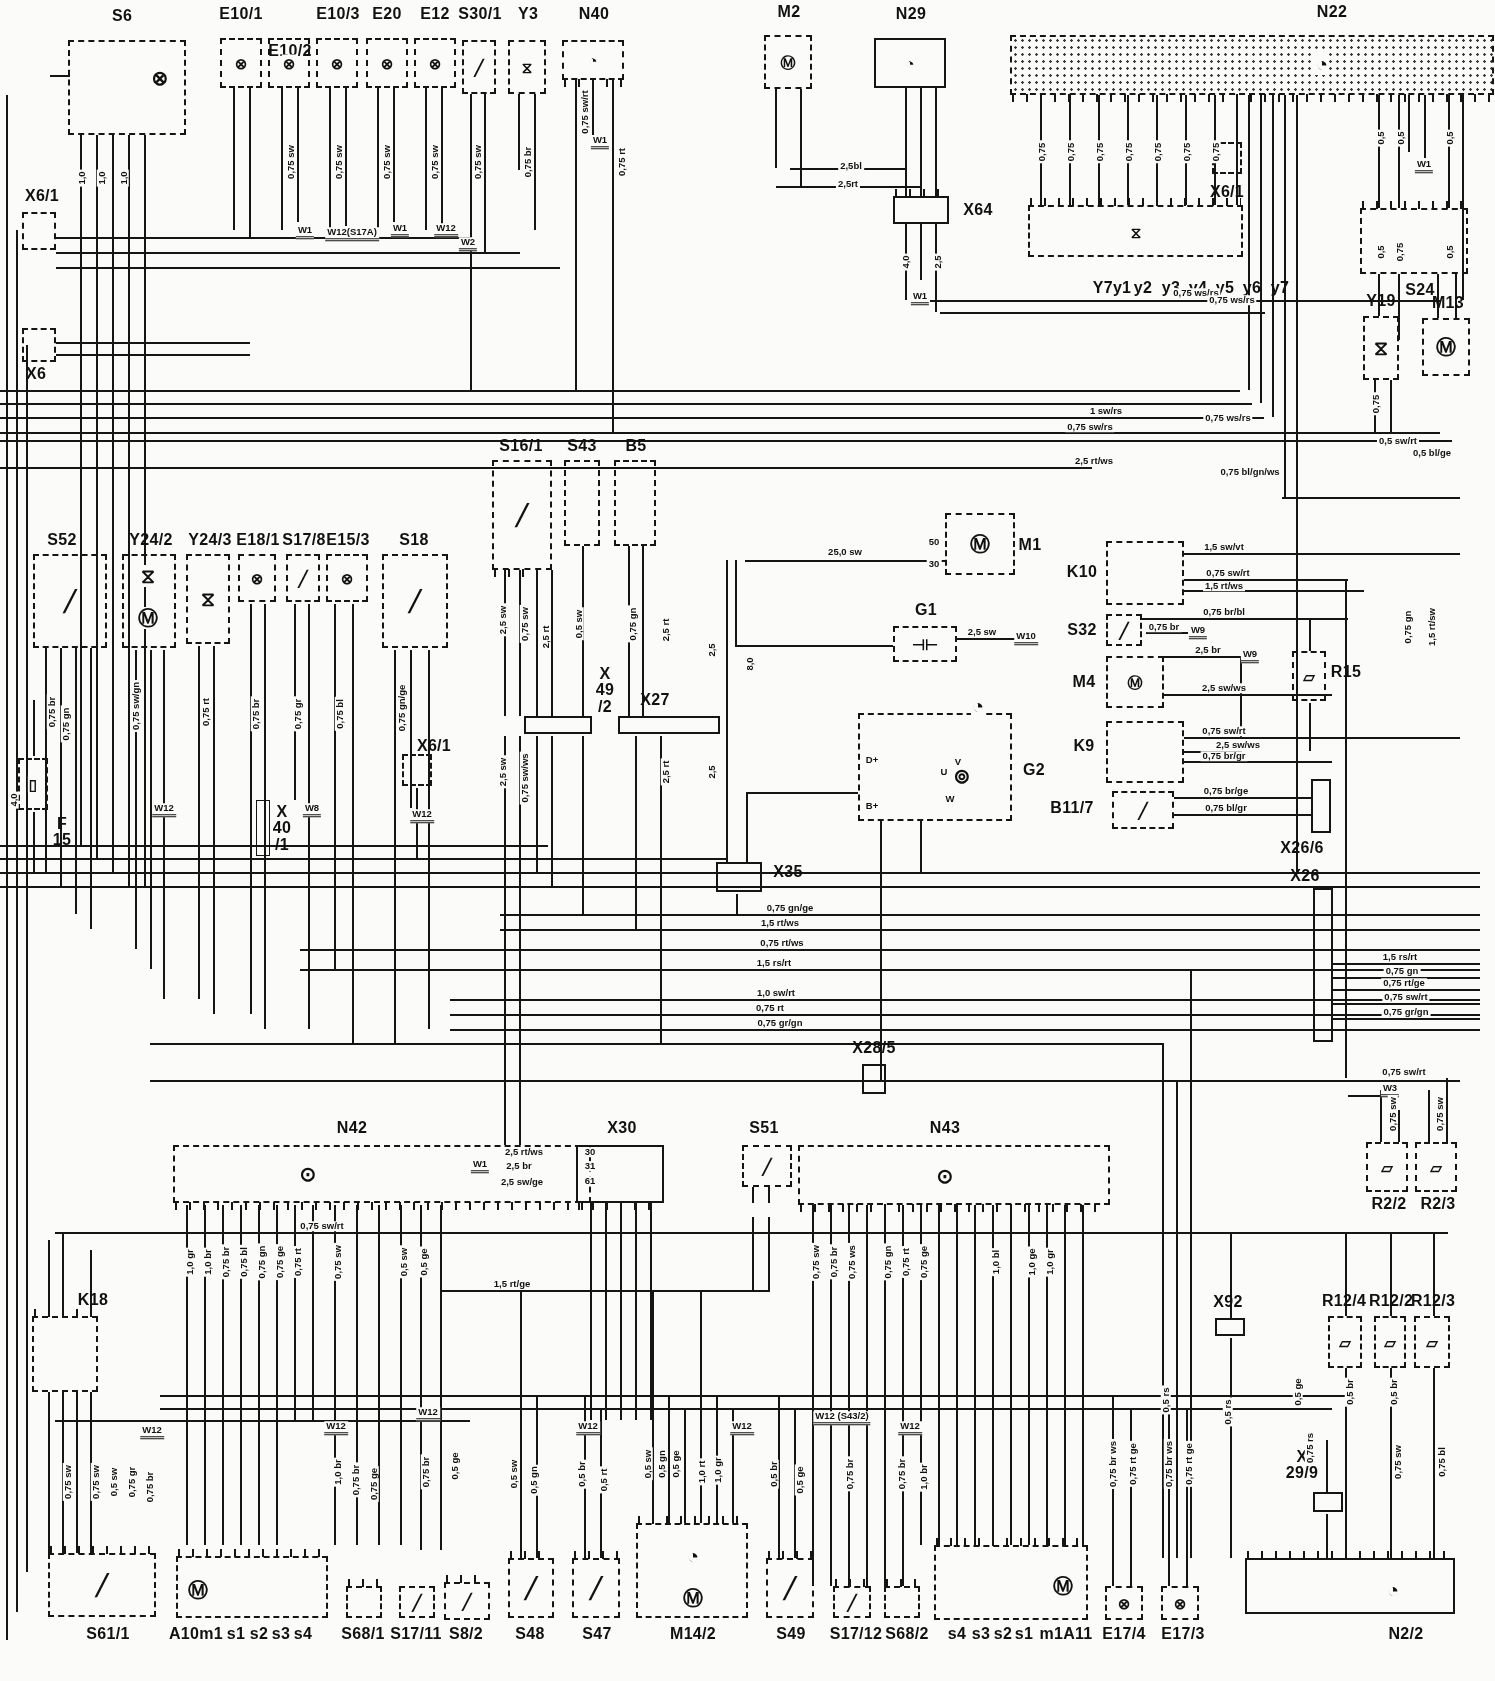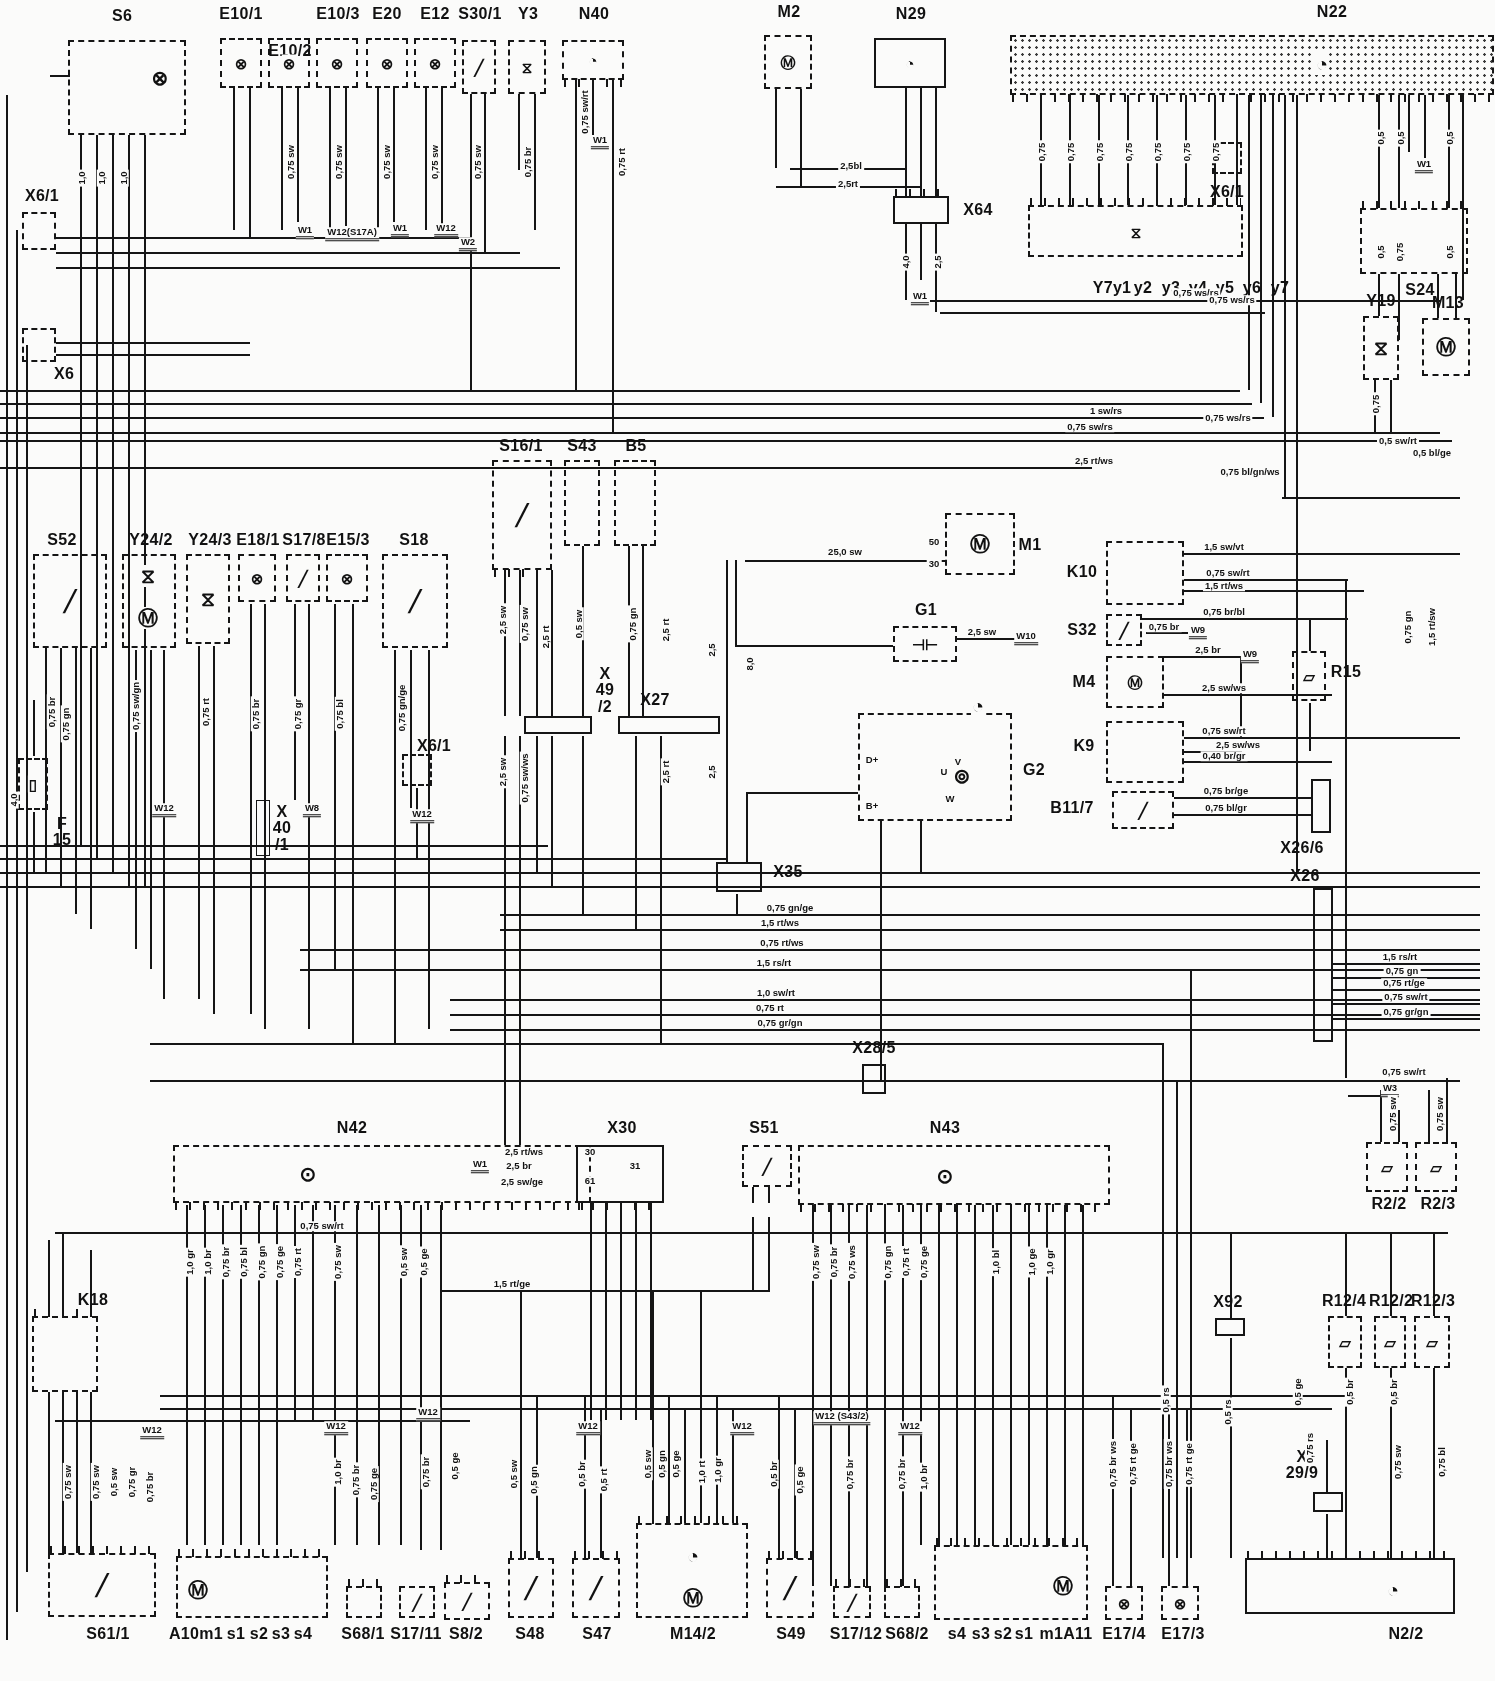--- a/index.html
+++ b/index.html
@@ -315,21 +315,21 @@
     <div class="clabel" style="left: 1420px; top: 290px;">S24</div>
     <div class="comp" style="left: 1363px; top: 316px; width: 36px; height: 64px;"></div>
     <div class="clabel" style="left: 1381px; top: 301px;">Y19</div>
     <div class="glyph" style="left: 1381px; top: 348px;">⧖</div>
     <div class="comp" style="left: 1422px; top: 318px; width: 48px; height: 58px;"></div>
     <div class="clabel" style="left: 1448px; top: 303px;">M13</div>
     <div class="glyph" style="left: 1446px; top: 347px;">Ⓜ</div>
     <div class="comp" style="left: 22px; top: 212px; width: 34px; height: 38px;"></div>
     <div class="clabel" style="left: 42px; top: 196px;">X6/1</div>
     <div class="comp" style="left: 22px; top: 328px; width: 34px; height: 34px;"></div>
-    <div class="clabel" style="left: 44px; top: 374px; padding-left: 40px;">X6</div>
+    <div class="clabel" style="left: 36px; top: 374px;">X6</div>
     <div class="comp" style="left: 33px; top: 554px; width: 74px; height: 94px;"></div>
     <div class="clabel" style="left: 62px; top: 540px;">S52</div>
     <div class="glyph" style="left: 70px; top: 601px;">╱</div>
     <div class="comp" style="left: 122px; top: 554px; width: 54px; height: 94px;"></div>
     <div class="clabel" style="left: 151px; top: 540px;">Y24/2</div>
     <div class="glyph" style="left: 148px; top: 576px;">⧖</div>
     <div class="glyph" style="left: 148px; top: 618px;">Ⓜ</div>
     <div class="comp" style="left: 186px; top: 554px; width: 44px; height: 90px;"></div>
     <div class="clabel" style="left: 210px; top: 540px;">Y24/3</div>
     <div class="glyph" style="left: 208px; top: 599px;">⧖</div>
@@ -577,21 +577,21 @@
     <div class="wl" style="left: 1228px; top: 573px;">0,75 sw/rt</div>
     <div class="wl" style="left: 1224px; top: 586px;">1,5 rt/ws</div>
     <div class="wl" style="left: 1224px; top: 612px;">0,75 br/bl</div>
     <div class="wl" style="left: 1164px; top: 627px;">0,75 br</div>
     <div class="wl g" style="left: 1198px; top: 632px;">W9</div>
     <div class="wl" style="left: 1208px; top: 650px;">2,5 br</div>
     <div class="wl g" style="left: 1250px; top: 656px;">W9</div>
     <div class="wl" style="left: 1224px; top: 688px;">2,5 sw/ws</div>
     <div class="wl" style="left: 1224px; top: 731px;">0,75 sw/rt</div>
     <div class="wl" style="left: 1238px; top: 745px;">2,5 sw/ws</div>
-    <div class="wl" style="left: 1224px; top: 756px;">0,40 br/gr</div>
+    <div class="wl" style="left: 1224px; top: 756px;">0,75 br/gr</div>
     <div class="wl" style="left: 1226px; top: 791px;">0,75 br/ge</div>
     <div class="wl" style="left: 1226px; top: 808px;">0,75 bl/gr</div>
     <div class="wl" style="left: 790px; top: 908px;">0,75 gn/ge</div>
     <div class="wl" style="left: 780px; top: 923px;">1,5 rt/ws</div>
     <div class="wl" style="left: 782px; top: 943px;">0,75 rt/ws</div>
     <div class="wl" style="left: 774px; top: 963px;">1,5 rs/rt</div>
     <div class="wl" style="left: 776px; top: 993px;">1,0 sw/rt</div>
     <div class="wl" style="left: 770px; top: 1008px;">0,75 rt</div>
     <div class="wl" style="left: 780px; top: 1023px;">0,75 gr/gn</div>
     <div class="wl" style="left: 1400px; top: 957px;">1,5 rs/rt</div>
@@ -601,21 +601,21 @@
     <div class="wl" style="left: 1406px; top: 1012px;">0,75 gr/gn</div>
     <div class="wl" style="left: 1404px; top: 1072px;">0,75 sw/rt</div>
     <div class="wl g" style="left: 1390px; top: 1090px;">W3</div>
     <div class="wl v" style="left: 1393px; top: 1114px;">0,75 sw</div>
     <div class="wl v" style="left: 1440px; top: 1114px;">0,75 sw</div>
     <div class="wl" style="left: 524px; top: 1152px;">2,5 rt/ws</div>
     <div class="wl" style="left: 519px; top: 1166px;">2,5 br</div>
     <div class="wl" style="left: 522px; top: 1182px;">2,5 sw/ge</div>
     <div class="wl g" style="left: 480px; top: 1166px;">W1</div>
     <div class="wl" style="left: 590px; top: 1152px;">30</div>
-    <div class="wl" style="left: 590px; top: 1166px; margin-left: 45px;">31</div>
+    <div class="wl" style="left: 590px; top: 1166px;">31</div>
     <div class="wl" style="left: 590px; top: 1181px;">61</div>
     <div class="wl" style="left: 322px; top: 1226px;">0,75 sw/rt</div>
     <div class="wl" style="left: 512px; top: 1284px;">1,5 rt/ge</div>
     <div class="wl v" style="left: 190px; top: 1262px;">1,0 gr</div>
     <div class="wl v" style="left: 208px; top: 1262px;">1,0 br</div>
     <div class="wl v" style="left: 226px; top: 1262px;">0,75 br</div>
     <div class="wl v" style="left: 244px; top: 1262px;">0,75 bl</div>
     <div class="wl v" style="left: 262px; top: 1262px;">0,75 gn</div>
     <div class="wl v" style="left: 280px; top: 1262px;">0,75 ge</div>
     <div class="wl v" style="left: 298px; top: 1262px;">0,75 rt</div>

